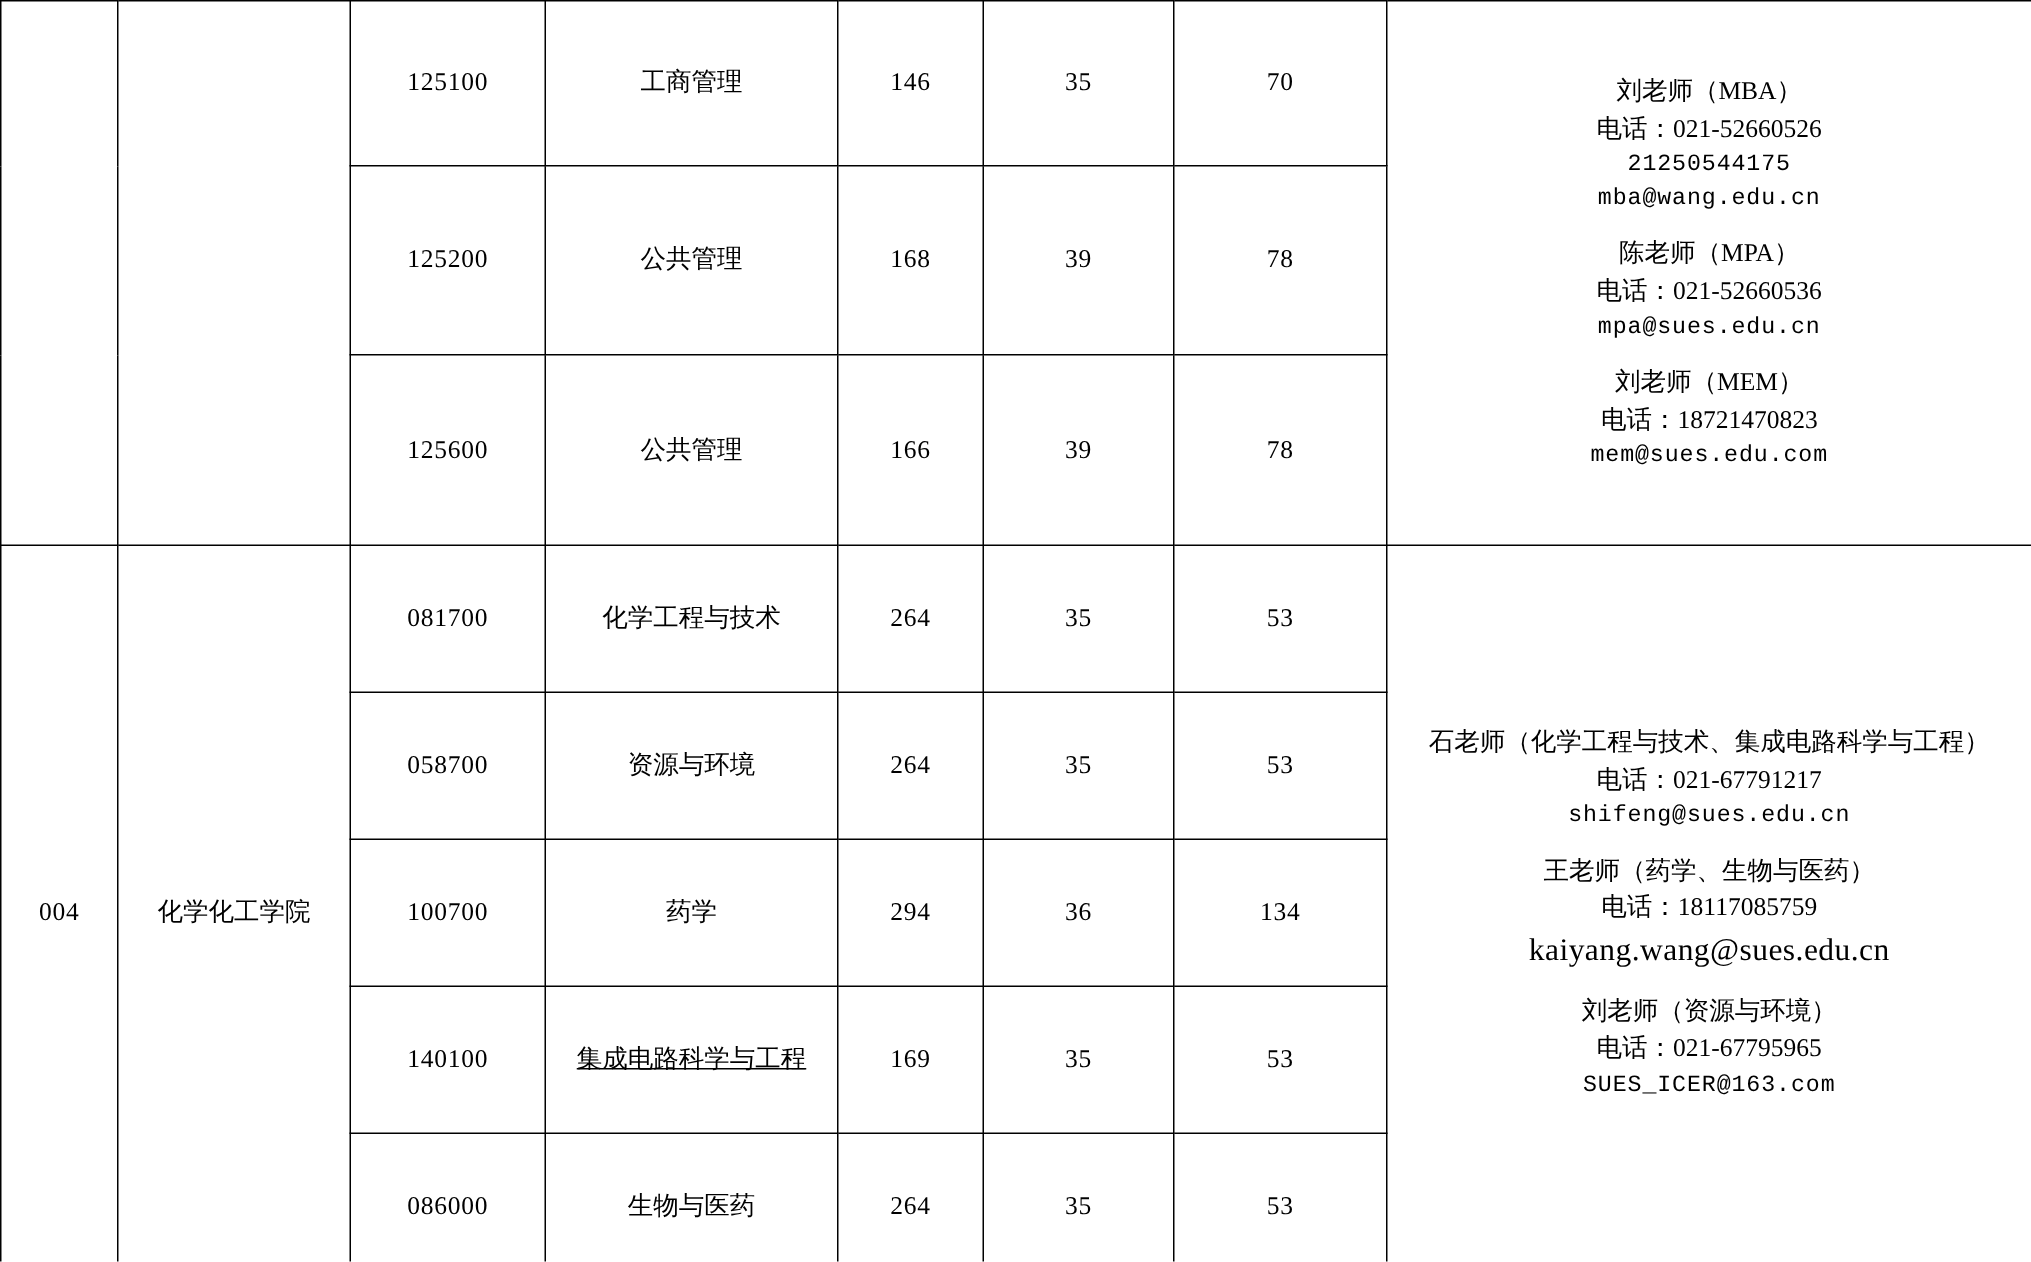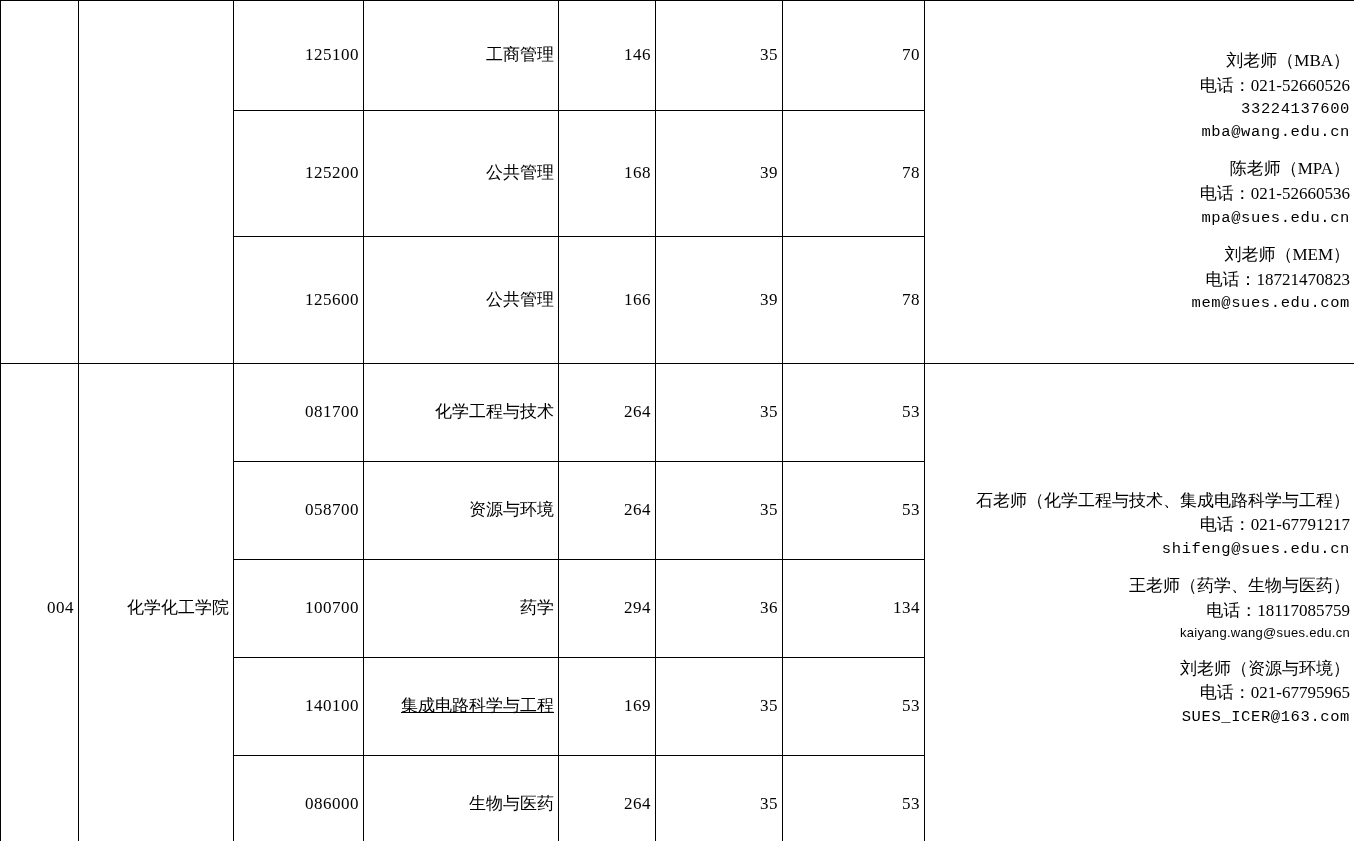--- a/index.html
+++ b/index.html
@@ -23,21 +23,21 @@
   table.grid {
     border-collapse: collapse;
     table-layout: fixed;
     width: 1354px;
     margin: 0;
     padding: 0;
   }
   table.grid td {
     border: 1px solid #000000;
     padding: 2px 4px;
-    text-align: right;
+    text-align: center;
     vertical-align: middle;
     font-size: 17px;
     line-height: 1.45;
     font-family: "Liberation Serif", serif;
   }
   
   .c-dept-code { width: 78px; }
   .c-dept-name { width: 155px; }
   .c-major-code { width: 130px; }
   .c-major-name { width: 195px; }
@@ -60,22 +60,22 @@
   .contact-block { margin: 0; }
   .contact-block + .contact-block { margin-top: 14px; }
   .contact-name { white-space: nowrap; }
   .contact-line { white-space: nowrap; }
   .latin {
     font-family: "Liberation Mono", monospace;
     font-size: 15.5px;
     letter-spacing: 0.6px;
   }
   .latin-wide {
-    font-family: Liberation Sans, sans-serif;
-    font-size: 13px;
+    font-family: Liberation Serif, serif;
+    font-size: 21px;
     letter-spacing: 0.3px;
   }
   .cn { font-family: "Liberation Serif", serif; }
   .vert-center { vertical-align: middle; }
   .major-name-2line { line-height: 1.35; text-decoration: underline; }
   .head-note { white-space: normal; }
 </style>
 </head>
 <body>
 
@@ -99,21 +99,21 @@
         <td class="no-top" rowspan="3"></td>
         <td class="num" style="height:105px">125100</td>
         <td class="cn">工商管理</td>
         <td class="num">146</td>
         <td class="num">35</td>
         <td class="num">70</td>
         <td class="contact-cell no-top" rowspan="3">
           <div class="contact-block">
             <div class="contact-name cn">刘老师（MBA）</div>
             <div class="contact-line cn">电话：021-52660526</div>
-            <div class="contact-line latin">33224137600</div>
+            <div class="contact-line latin">21250544175</div>
             <div class="contact-line latin">mba@wang.edu.cn</div>
           </div>
           <div class="contact-block">
             <div class="contact-name cn">陈老师（MPA）</div>
             <div class="contact-line cn">电话：021-52660536</div>
             <div class="contact-line latin">mpa@sues.edu.cn</div>
           </div>
           <div class="contact-block">
             <div class="contact-name cn">刘老师（MEM）</div>
             <div class="contact-line cn">电话：18721470823</div>

